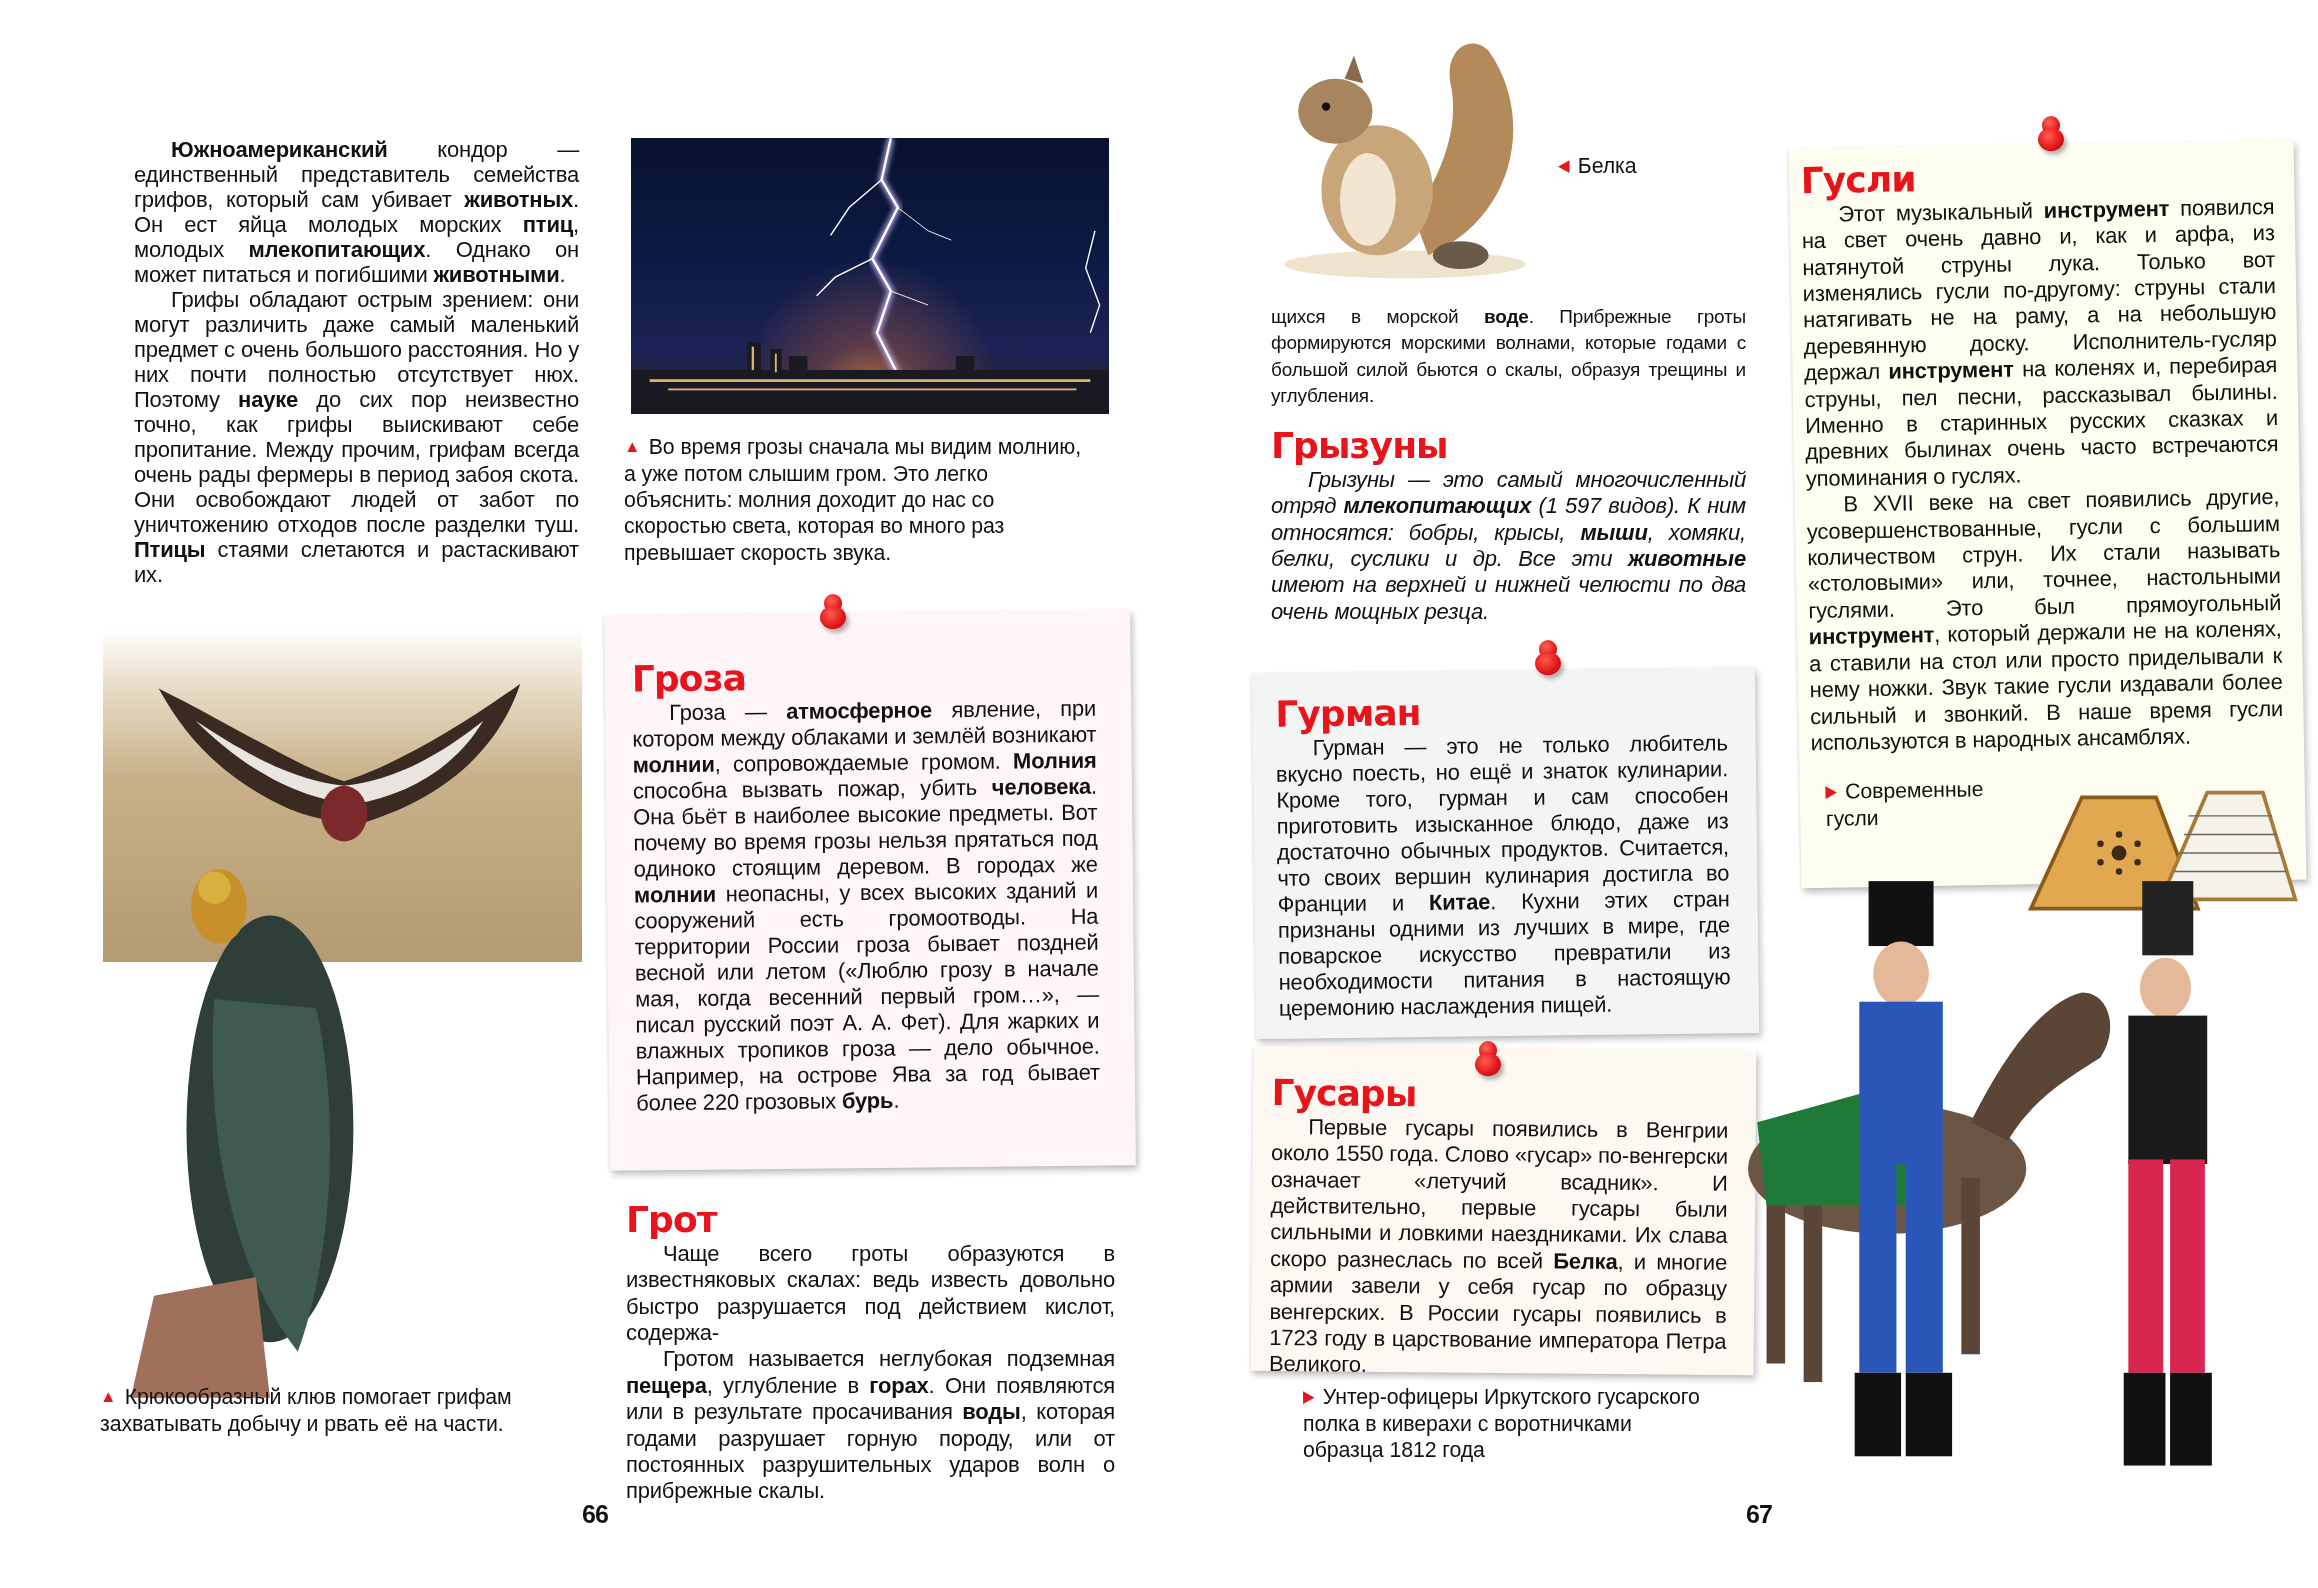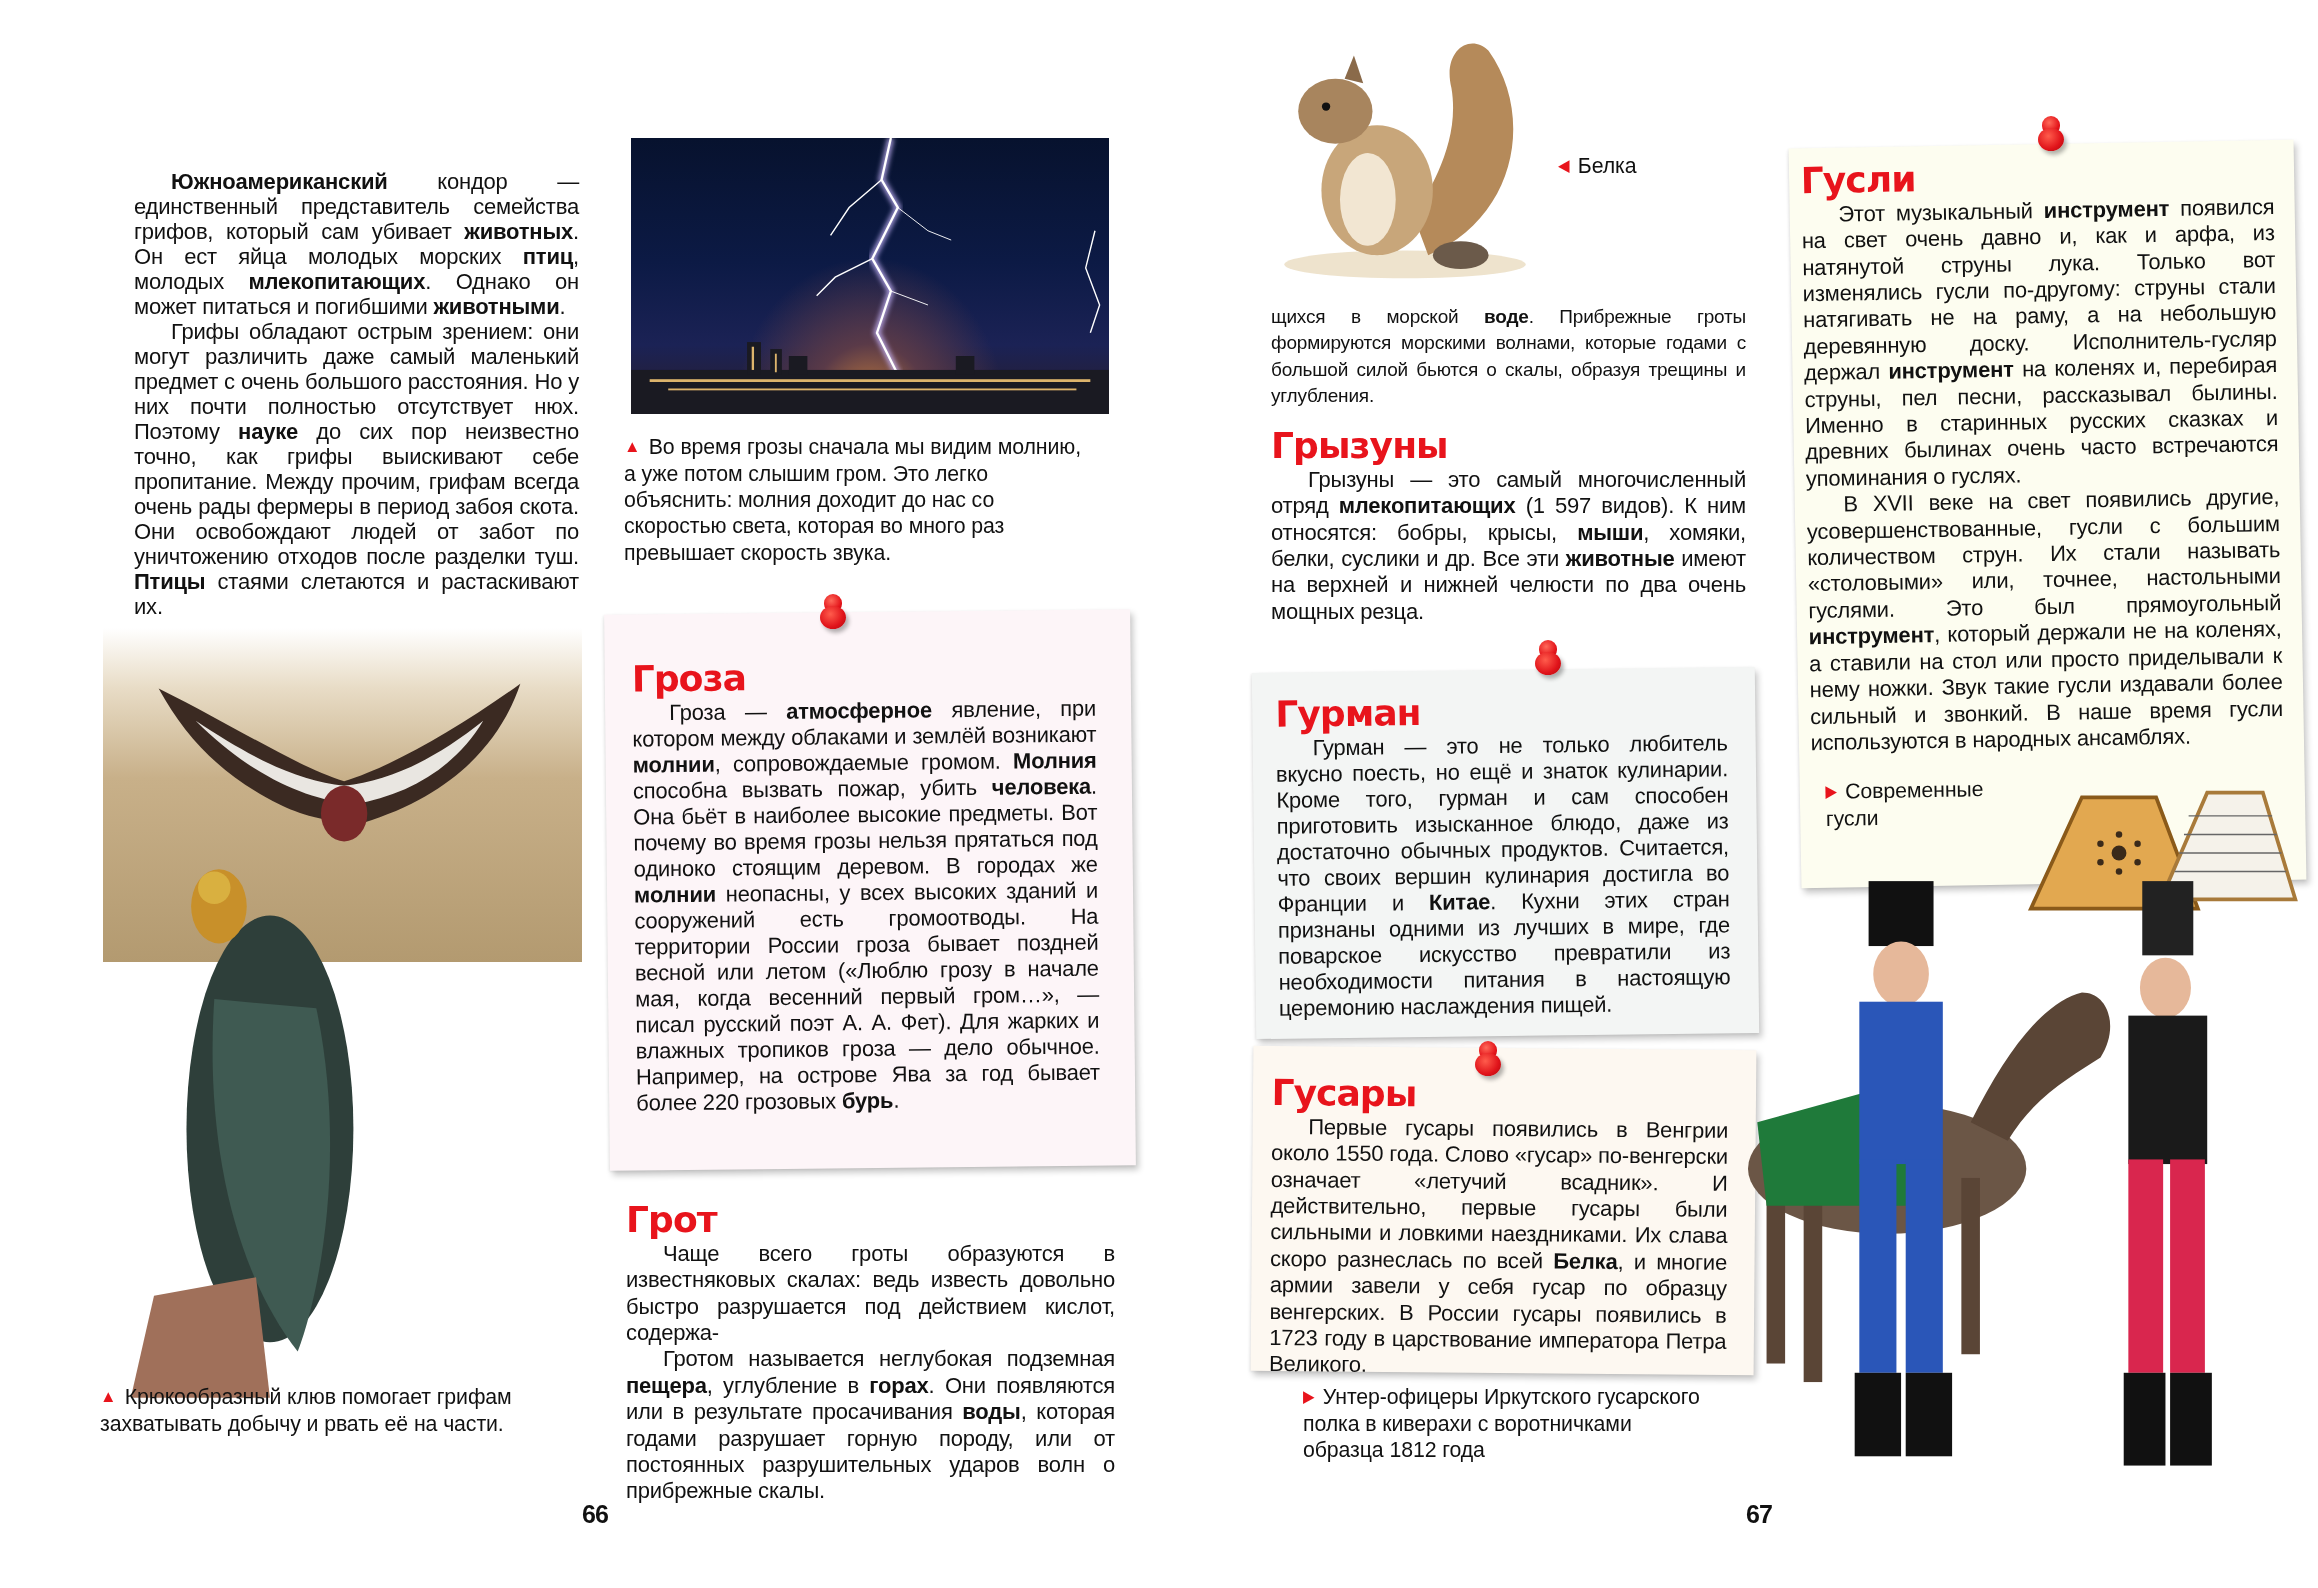--- a/index.html
+++ b/index.html
@@ -19,21 +19,21 @@
                background: radial-gradient(circle at 40% 35%, #ff6a5a, #e4141a 60%, #b80a10); }
   .pin .body { position: absolute; left: 0; top: 12px; width: 26px; height: 23px; border-radius: 50%;
                background: radial-gradient(circle at 40% 35%, #ff5c4c, #e0131a 60%, #a80a0e);
                box-shadow: 2.8px 3.7px 4.6px rgba(0,0,0,0.3); }
   .pagenum { font-weight: bold; font-size: 25px; letter-spacing: -0.9px; }
   .img { overflow: hidden; }
 </style>
 </head>
 <body>
 
-<div class="abs txt" style="left:134px; top:137px; width:445px;margin-top:32px;">
+<div class="abs txt" style="left:134px; top:137px; width:445px;">
     <p><b>Южноамериканский</b> кондор — единственный представитель семейства грифов, который сам убивает <b>животных</b>. Он ест яйца молодых морских <b>птиц</b>, молодых <b>млекопитающих</b>. Однако он может питаться и погибшими <b>животными</b>.</p>
     <p>Грифы обладают острым зрением: они могут различить даже самый маленький предмет с очень большого расстояния. Но у них почти полностью отсутствует нюх. Поэтому <b>науке</b> до сих пор неизвестно точно, как грифы выискивают себе пропитание. Между прочим, грифам всегда очень рады фермеры в период забоя скота. Они освобождают людей от забот по уничтожению отходов после разделки туш. <b>Птицы</b> стаями слетаются и растаскивают их.</p>
   </div>
 
 <div class="abs img" style="left:631px; top:138px; width:478px; height:276px;
             background: radial-gradient(ellipse at 50% 100%, #d98a3a 0%, #5a3a48 18%, rgba(0,0,0,0) 40%),
                         linear-gradient(180deg, #07122e 0%, #0c1a45 45%, #1b2255 75%, #2a1e2a 100%);">
   <svg width="478" height="276" viewBox="0 0 1030 595">
     <defs>
         <filter id="glow">
@@ -130,21 +130,21 @@
 <div class="abs cap" style="left:1558px; top:153px;">
   <span class="tri">◀</span><span>Белка</span>
 </div>
 
 <div class="abs txt" style="left:1271px; top:304px; width:475px; font-size:19px; line-height:26.4px;">
     <p style="text-indent: 0px;">щихся в морской <b>воде</b>. Прибрежные гроты формируются морскими волнами, которые годами с большой силой бьются о скалы, образуя трещины и углубления.</p>
   </div>
 
 <div class="abs" style="left:1271px; top:427px; width:475px;">
   <div class="heading">Грызуны</div>
-  <div class="txt" style="font-size:22px; line-height:26.4px;">
+  <div class="txt" style="font-size:22px; line-height:26.4px;font-style:italic;">
       <p>Грызуны — это самый многочисленный отряд <b>млекопитающих</b> (1 597 видов). К ним относятся: бобры, крысы, <b>мыши</b>, хомяки, белки, суслики и др. Все эти <b>животные</b> имеют на верхней и нижней челюсти по два очень мощных резца.</p>
     </div>
 </div>
 
 <div class="abs card" style="left:1254px; top:670px; width:503px; height:366px; background:#f3f5f4; transform: rotate(-0.7deg);">
   <div style="position:absolute; left:23px; top:23px; width:452px;">
     <div class="heading">Гурман</div>
     <div class="txt" style="font-size:22px; line-height:26px;">
         <p>Гурман — это не только любитель вкусно поесть, но ещё и знаток кулинарии. Кроме того, гурман и сам способен приготовить изысканное блюдо, даже из достаточно обычных продуктов. Считается, что своих вершин кулинария достигла во Франции и <b>Китае</b>. Кухни этих стран признаны одними из лучших в мире, где поварское искусство превратили из необходимости питания в настоящую церемонию наслаждения пищей.</p>
       </div>

